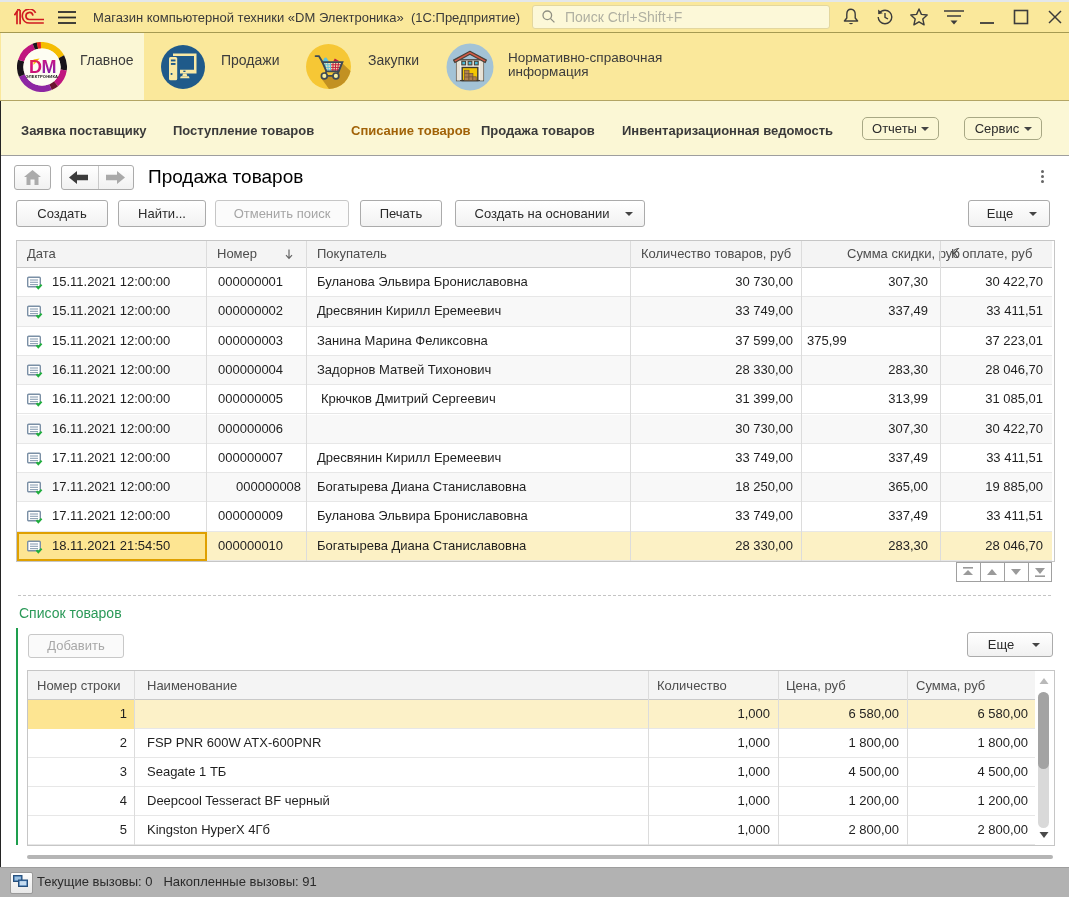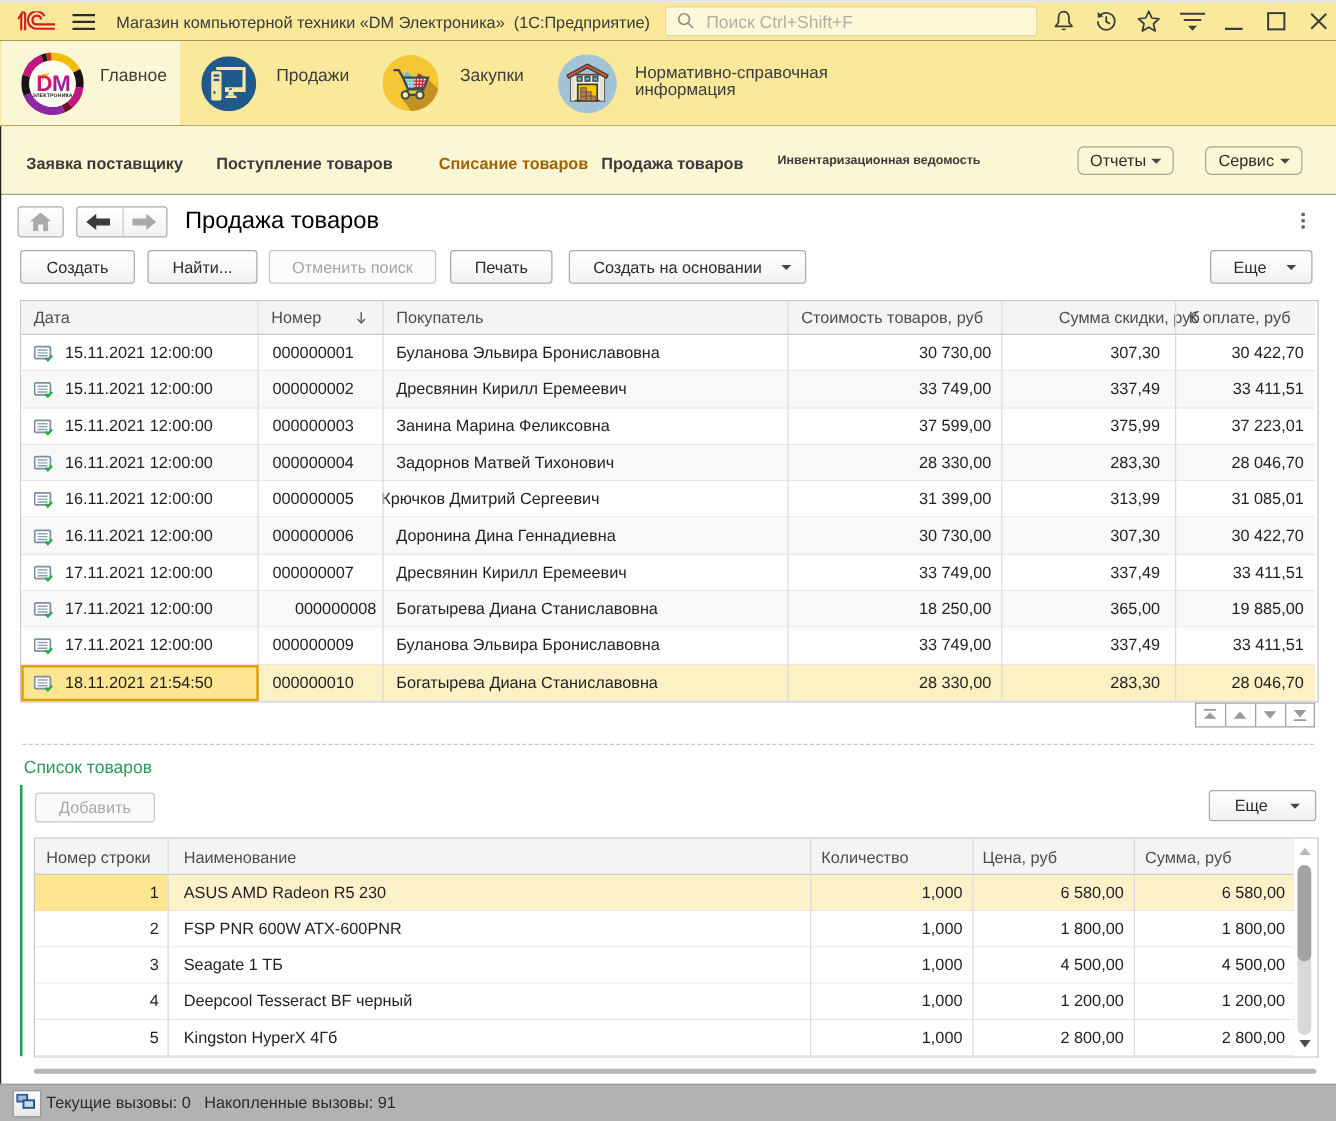--- a/index.html
+++ b/index.html
@@ -198,21 +198,21 @@
     <line x1="23" y1="33.8" x2="26.9" y2="33.8"></line>
   </g>
 </svg>
 <div class="abs" style="left:508px;top:51px;font-size:13.5px;color:#3c3c3c;line-height:14px;">Нормативно-справочная<br>информация</div>
 
 <div class="abs" style="left:0;top:101px;width:1069px;height:55px;background:#fbf7d5;border-bottom:1px solid #9e9e9e;box-sizing:border-box;"></div>
 <div class="abs" style="left:21px;top:123px;font-size:13px;font-weight:bold;color:#3a3a3a;">Заявка поставщику</div>
 <div class="abs" style="left:173px;top:123px;font-size:13px;font-weight:bold;color:#3a3a3a;">Поступление товаров</div>
 <div class="abs" style="left:351px;top:123px;font-size:13px;font-weight:bold;color:#a16207;">Списание товаров</div>
 <div class="abs" style="left:481px;top:123px;font-size:13px;font-weight:bold;color:#3a3a3a;">Продажа товаров</div>
-<div class="abs" style="left:622px;top:123px;font-size:10px;font-weight:bold;color:#3a3a3a;">Инвентаризационная ведомость</div>
+<div class="abs" style="left:622px;top:123px;font-size:13px;font-weight:bold;color:#3a3a3a;">Инвентаризационная ведомость</div>
 <div class="btn" style="left:862px;top:117px;width:77px;height:23px;line-height:21px;background:transparent;border-color:#a8a884;border-radius:5px;padding-right:12px;">Отчеты<span class="caret2"></span></div>
 <div class="btn" style="left:964px;top:117px;width:78px;height:23px;line-height:21px;background:transparent;border-color:#a8a884;border-radius:5px;padding-right:12px;">Сервис<span class="caret2"></span></div>
 
 <div class="btn" style="left:14px;top:165px;width:37px;height:25px;">
   <svg width="17" height="15" viewBox="0 0 17 15" style="margin-top:4px;">
     <path d="M8.5 0 L17 7 L14.5 7 L14.5 15 L10.5 15 L10.5 9.5 L6.5 9.5 L6.5 15 L2.5 15 L2.5 7 L0 7 Z" fill="#ababab"></path>
   </svg>
 </div>
 <div class="btn" style="left:61px;top:165px;width:73px;height:25px;"></div>
 <div class="abs" style="left:98px;top:166px;width:1px;height:23px;background:#c9c9c9;"></div>
@@ -234,21 +234,21 @@
 <div class="btn" style="left:215px;top:200px;width:134px;height:27px;line-height:25px;color:#a5a5a5;border-color:#c6c6c6;background:#fbfbfb;">Отменить поиск</div>
 <div class="btn" style="left:360px;top:200px;width:82px;height:27px;line-height:25px;">Печать</div>
 <div class="btn" style="left:455px;top:200px;width:190px;height:27px;line-height:25px;padding-right:16px;">Создать на основании<span class="caret2" style="right:11px;"></span></div>
 <div class="btn" style="left:968px;top:200px;width:82px;height:27px;line-height:25px;padding-right:18px;">Еще<span class="caret2" style="right:12px;"></span></div>
 
 <div id="t1" class="abs" style="left:16px;top:240px;width:1037px;height:320px;border:1px solid #c6c6c6;background:#fff;">
 <div class="abs" style="left:0;top:0;width:1035px;height:27px;background:#f4f4f4;border-bottom:1px solid #c9c9c9;box-sizing:border-box;"></div>
 <div class="hc" style="left:10px;">Дата</div>
 <div class="hc" style="left:200px;">Номер</div>
 <div class="hc" style="left:300px;">Покупатель</div>
-<div class="hc" style="left:624px;">Стоимость товаров, руб</div>
+<div class="hc" style="left:624px;">Количество товаров, руб</div>
 <div class="hc" style="left:794px;margin-left:36px;">Сумма скидки, руб</div>
 <div class="hc" style="left:934px;">К оплате, руб</div>
 <svg class="abs" style="left:266px;top:7px;" width="12" height="13" viewBox="0 0 12 13">
       <path d="M6 1.5 L6 10 M3 7.2 L6 10.4 L9 7.2" fill="none" stroke="#666" stroke-width="1.2"></path>
     </svg>
 <div class="abs r1" style="top:27.0px;background:#ffffff;">
 <span class="abs" style="left:10px;top:8px;"><svg class="ric" width="16" height="14" viewBox="0 0 16 14">
           <rect x="0.7" y="1.2" width="12.6" height="9.6" rx="1" fill="#fff" stroke="#7a8fa5" stroke-width="1.4"></rect>
           <g stroke="#8ca0b4" stroke-width="1.1">
             <line x1="3" y1="4" x2="11" y2="4"></line>
@@ -288,21 +288,21 @@
             <line x1="3" y1="4" x2="11" y2="4"></line>
             <line x1="3" y1="6.3" x2="11" y2="6.3"></line>
             <line x1="3" y1="8.6" x2="11" y2="8.6"></line>
           </g>
           <path d="M9.5 10.2 L11.3 12.2 L14.6 8.6" fill="none" stroke="#1faf3c" stroke-width="2"></path>
         </svg></span>
 <span class="c" style="left:35px;">15.11.2021 12:00:00</span>
 <span class="c" style="left:201px;">000000003</span>
 <span class="c" style="left:300px;">Занина Марина Феликсовна</span>
 <span class="c" style="left:640px;width:136px;text-align:right;">37 599,00</span>
-<span class="c" style="left:790px;width:121px;text-align:right;">375,99</span>
+<span class="c" style="left:790px;width:121px;">375,99</span>
 <span class="c" style="left:890px;width:136px;text-align:right;">37 223,01</span>
 </div>
 <div class="abs r1" style="top:114.9px;background:#f8f8f8;">
 <span class="abs" style="left:10px;top:8px;"><svg class="ric" width="16" height="14" viewBox="0 0 16 14">
           <rect x="0.7" y="1.2" width="12.6" height="9.6" rx="1" fill="#fff" stroke="#7a8fa5" stroke-width="1.4"></rect>
           <g stroke="#8ca0b4" stroke-width="1.1">
             <line x1="3" y1="4" x2="11" y2="4"></line>
             <line x1="3" y1="6.3" x2="11" y2="6.3"></line>
             <line x1="3" y1="8.6" x2="11" y2="8.6"></line>
           </g>
@@ -320,38 +320,37 @@
           <rect x="0.7" y="1.2" width="12.6" height="9.6" rx="1" fill="#fff" stroke="#7a8fa5" stroke-width="1.4"></rect>
           <g stroke="#8ca0b4" stroke-width="1.1">
             <line x1="3" y1="4" x2="11" y2="4"></line>
             <line x1="3" y1="6.3" x2="11" y2="6.3"></line>
             <line x1="3" y1="8.6" x2="11" y2="8.6"></line>
           </g>
           <path d="M9.5 10.2 L11.3 12.2 L14.6 8.6" fill="none" stroke="#1faf3c" stroke-width="2"></path>
         </svg></span>
 <span class="c" style="left:35px;">16.11.2021 12:00:00</span>
 <span class="c" style="left:201px;">000000005</span>
-<span class="c" style="left:288px;">Крючков Дмитрий Сергеевич</span>
+<span class="c" style="left:304px;">Крючков Дмитрий Сергеевич</span>
 <span class="c" style="left:640px;width:136px;text-align:right;">31 399,00</span>
 <span class="c" style="left:790px;width:121px;text-align:right;">313,99</span>
 <span class="c" style="left:890px;width:136px;text-align:right;">31 085,01</span>
 </div>
 <div class="abs r1" style="top:173.5px;background:#f8f8f8;">
 <span class="abs" style="left:10px;top:8px;"><svg class="ric" width="16" height="14" viewBox="0 0 16 14">
           <rect x="0.7" y="1.2" width="12.6" height="9.6" rx="1" fill="#fff" stroke="#7a8fa5" stroke-width="1.4"></rect>
           <g stroke="#8ca0b4" stroke-width="1.1">
             <line x1="3" y1="4" x2="11" y2="4"></line>
             <line x1="3" y1="6.3" x2="11" y2="6.3"></line>
             <line x1="3" y1="8.6" x2="11" y2="8.6"></line>
           </g>
           <path d="M9.5 10.2 L11.3 12.2 L14.6 8.6" fill="none" stroke="#1faf3c" stroke-width="2"></path>
         </svg></span>
 <span class="c" style="left:35px;">16.11.2021 12:00:00</span>
 <span class="c" style="left:201px;">000000006</span>
-<span class="c" style="left:300px;">Доронина Дина Геннадиевна</span>
 <span class="c" style="left:640px;width:136px;text-align:right;">30 730,00</span>
 <span class="c" style="left:790px;width:121px;text-align:right;">307,30</span>
 <span class="c" style="left:890px;width:136px;text-align:right;">30 422,70</span>
 </div>
 <div class="abs r1" style="top:202.8px;background:#ffffff;">
 <span class="abs" style="left:10px;top:8px;"><svg class="ric" width="16" height="14" viewBox="0 0 16 14">
           <rect x="0.7" y="1.2" width="12.6" height="9.6" rx="1" fill="#fff" stroke="#7a8fa5" stroke-width="1.4"></rect>
           <g stroke="#8ca0b4" stroke-width="1.1">
             <line x1="3" y1="4" x2="11" y2="4"></line>
             <line x1="3" y1="6.3" x2="11" y2="6.3"></line>
@@ -457,21 +456,20 @@
 <div id="t2" class="abs" style="left:27px;top:670px;width:1026px;height:174px;border:1px solid #c6c6c6;background:#fff;">
 <div class="abs" style="left:0;top:0;width:1024px;height:29px;background:#f4f4f4;border-bottom:1px solid #c9c9c9;box-sizing:border-box;"></div>
 <div class="hc" style="left:9px;line-height:29px;">Номер строки</div>
 <div class="hc" style="left:119px;line-height:29px;">Наименование</div>
 <div class="hc" style="left:629px;line-height:29px;">Количество</div>
 <div class="hc" style="left:758px;line-height:29px;">Цена, руб</div>
 <div class="hc" style="left:888px;line-height:29px;">Сумма, руб</div>
 <div class="abs r2" style="top:29px;background:#fcf1c8;">
 <div class="abs" style="left:0;top:0;width:106px;height:29px;background:#fde592;"></div>
 <span class="c2" style="left:0px;width:99px;text-align:right;">1</span>
-<span class="c2" style="left:119px;">ASUS AMD Radeon R5 230</span>
 <span class="c2" style="left:600px;width:142px;text-align:right;">1,000</span>
 <span class="c2" style="left:750px;width:121px;text-align:right;">6 580,00</span>
 <span class="c2" style="left:880px;width:120px;text-align:right;">6 580,00</span>
 </div>
 <div class="abs r2" style="top:58px;background:#fff;">
 <span class="c2" style="left:0px;width:99px;text-align:right;">2</span>
 <span class="c2" style="left:119px;">FSP PNR 600W ATX-600PNR</span>
 <span class="c2" style="left:600px;width:142px;text-align:right;">1,000</span>
 <span class="c2" style="left:750px;width:121px;text-align:right;">1 800,00</span>
 <span class="c2" style="left:880px;width:120px;text-align:right;">1 800,00</span>

